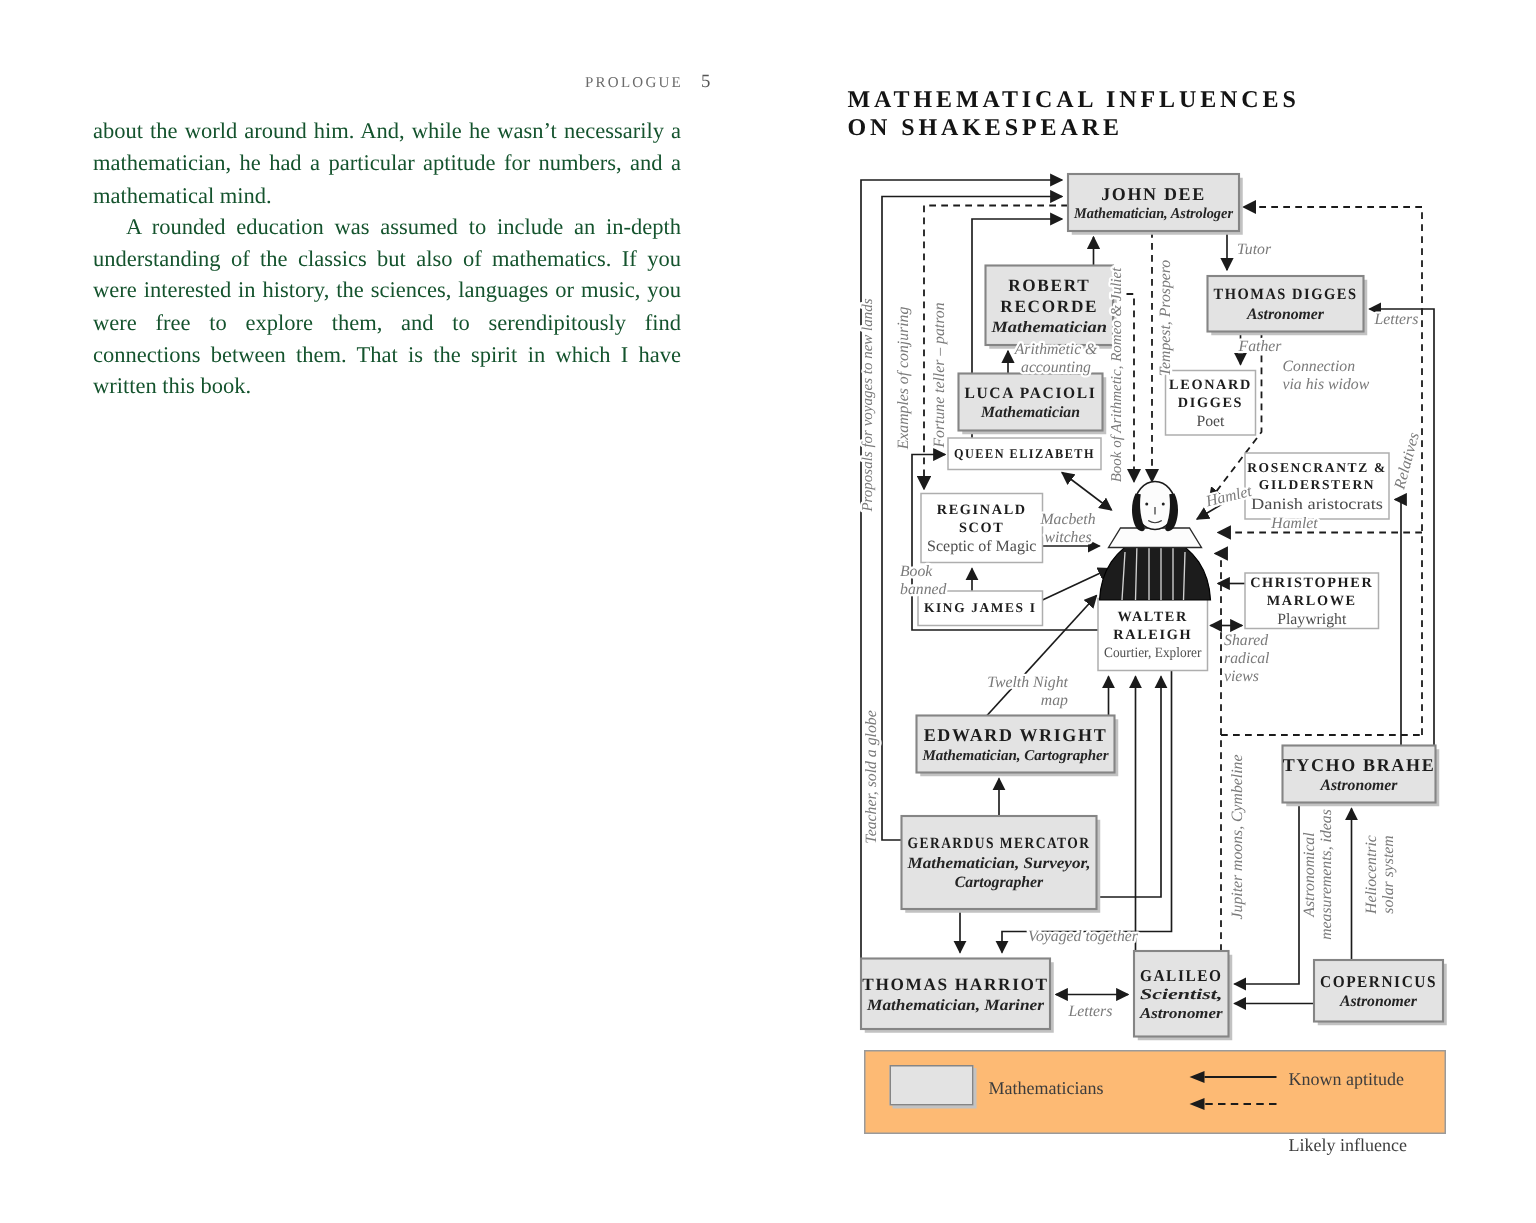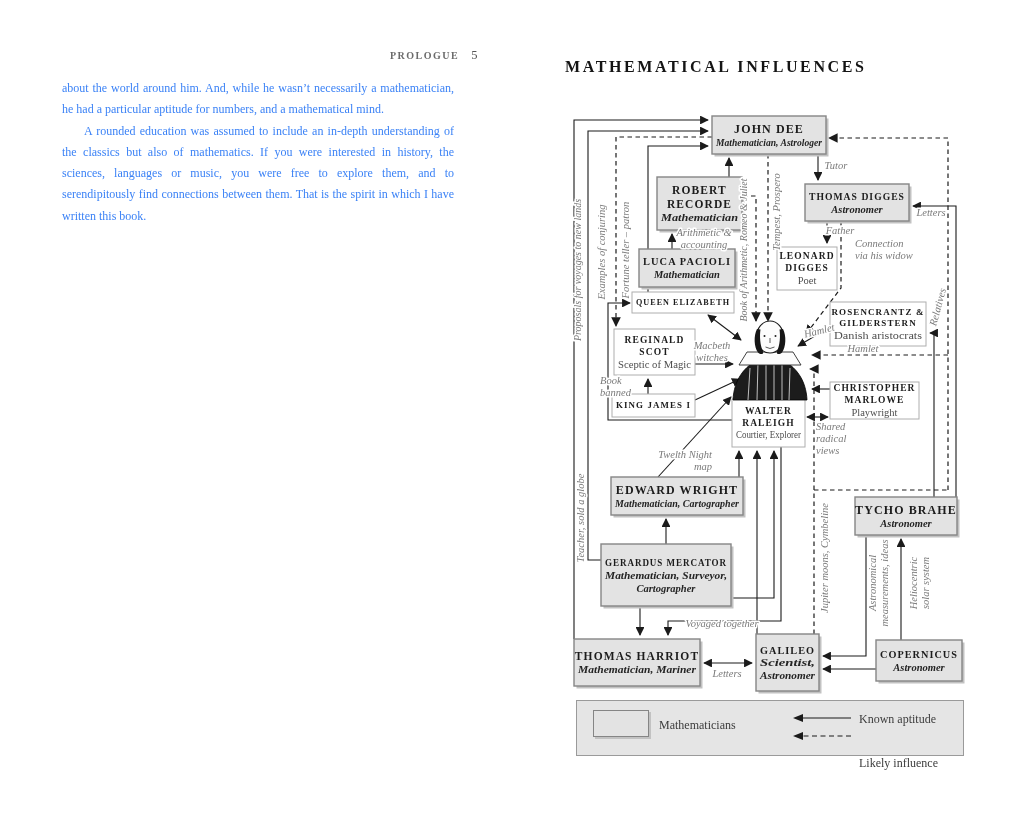--- a/index.html
+++ b/index.html
@@ -1,44 +1,44 @@
 <!DOCTYPE html>
 <html><head>
 <meta charset="utf-8">
 <style>
   html,body{margin:0;padding:0;background:#ffffff;}
   .page{position:relative;width:1024px;height:815px;background:#fff;overflow:hidden;
         font-family:"Liberation Serif",serif;}
   
   .running-head{position:absolute;left:390px;top:45px;color:#6b6b6b;}
-  .running-head .sect{font-size:10px;letter-spacing:1.5px;font-weight:bold;}
+  .running-head .sect{font-size:10px;letter-spacing:1.5px;}
   .running-head .pnum{font-size:12.5px;margin-left:12px;color:#555;}
-  .text-col{position:absolute;left:62px;top:78px;width:392px;color:#3b82f6;
-            font-size:12px;line-height:21.3px;text-align:justify;}
+  .text-col{position:absolute;left:62px;top:78px;width:392px;color:#14532d;
+            font-size:15px;line-height:21.3px;text-align:justify;}
   .text-col p{margin:0;}
   .text-col p.indent{text-indent:22px;}
   
   .diagram-title{position:absolute;left:565px;top:57px;width:410px;text-align:left;
                  color:#141414;font-weight:700;font-size:16px;letter-spacing:2.6px;
                  line-height:19px;}
   
   #diagram-svg{position:absolute;left:0;top:0;}
   .edge{fill:none;stroke:#1b1b1b;stroke-width:1.1px;}
   .edge.dash{stroke-dasharray:4.5 3.5;stroke-width:1.2px;}
   .node-name{font-family:"Liberation Serif",serif;font-weight:700;fill:#1c1c1c;}
   .node-sub-math{font-family:"Liberation Serif",serif;font-style:italic;font-weight:600;fill:#242424;}
   .node-sub-plain{font-family:"Liberation Serif",serif;fill:#4d4d4d;}
   .box-math{fill:#e3e3e3;stroke:#858585;stroke-width:1.4px;}
   .box-shadow{fill:#c2c2c2;}
   .box-plain{fill:#ffffff;stroke:#aeaeae;stroke-width:1px;}
   .lbl{font-family:"Liberation Serif",serif;font-style:italic;fill:#7a7a7a;
        paint-order:stroke;stroke:#ffffff;stroke-width:3px;stroke-linejoin:round;}
   
   .legend{position:absolute;left:576px;top:700px;width:386px;height:54px;
-          border:1px solid #9a9a9a;background:#e5e5e5;}
+          border:1px solid #9a9a9a;background:#fdba74;}
   .legend .swatch{position:absolute;left:16px;top:9px;width:54px;height:25px;
           background:#e3e3e3;border:1.4px solid #858585;box-shadow:2px 2px 0 #c2c2c2;}
   .legend .ltext{position:absolute;font-size:12px;color:#3c3c3c;}
   .legend .arrow-svg{position:absolute;left:214px;width:64px;height:12px;}
 </style>
 </head>
 <body>
 
 <div class="page">
 
@@ -47,20 +47,21 @@
       <span class="sect">PROLOGUE</span><span class="pnum">5</span>
     </div>
     <div class="text-col">
       <p>about the world around him. And, while he wasn’t necessarily a mathematician, he had a particular aptitude for numbers, and a mathematical mind.</p>
       <p class="indent">A rounded education was assumed to include an in-depth understanding of the classics but also of mathematics. If you were interested in history, the sciences, languages or music, you were free to explore them, and to serendipitously find connections between them. That is the spirit in which I have written this book.</p>
     </div>
   </div>
 
   <div class="diagram-title">
     <div>MATHEMATICAL INFLUENCES</div>
+    <div>ON SHAKESPEARE</div>
   </div>
 
   <svg id="diagram-svg" width="1024" height="815" viewBox="0 0 1024 815">
     <defs>
       <marker id="ah" viewBox="0 0 10 10" refX="9" refY="5" markerWidth="8" markerHeight="8" orient="auto-start-reverse">
         <path d="M 0,0 L 10,5 L 0,10 z" fill="#1b1b1b"></path>
       </marker>
     </defs>
     <g id="edges-layer">
         <path d="M 574,639 L 574,120 L 708,120" class="edge " marker-end="url(#ah)"></path>

